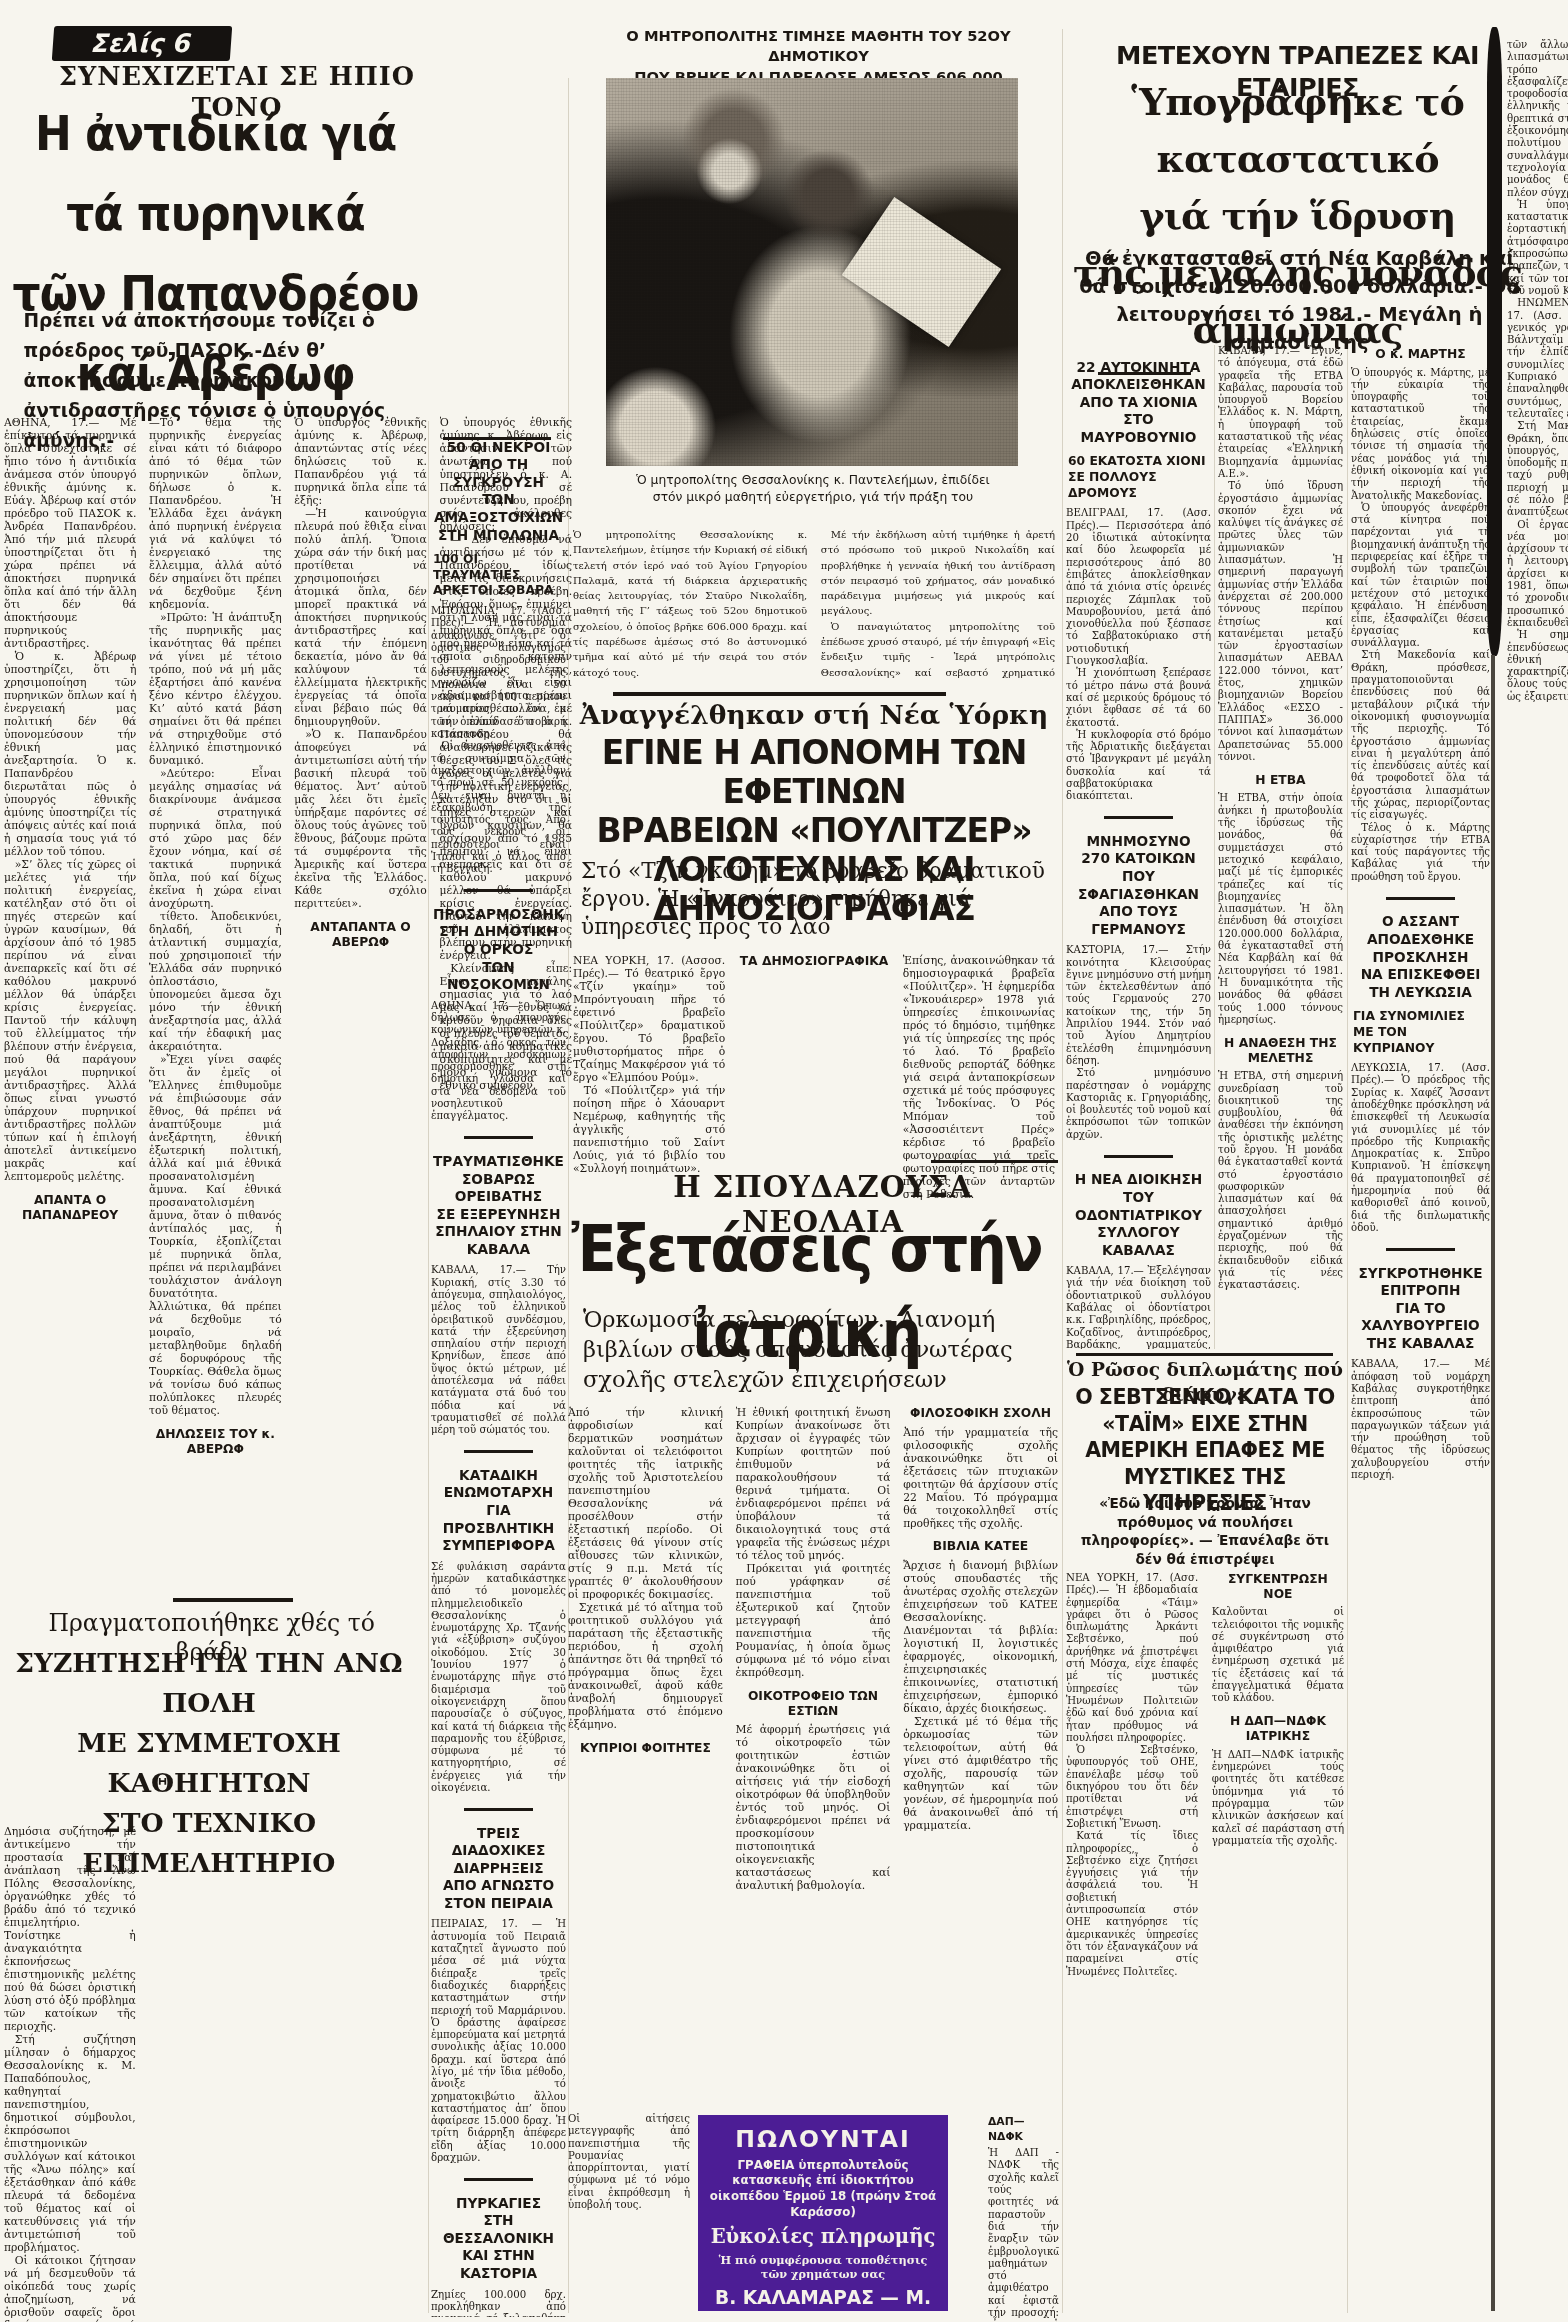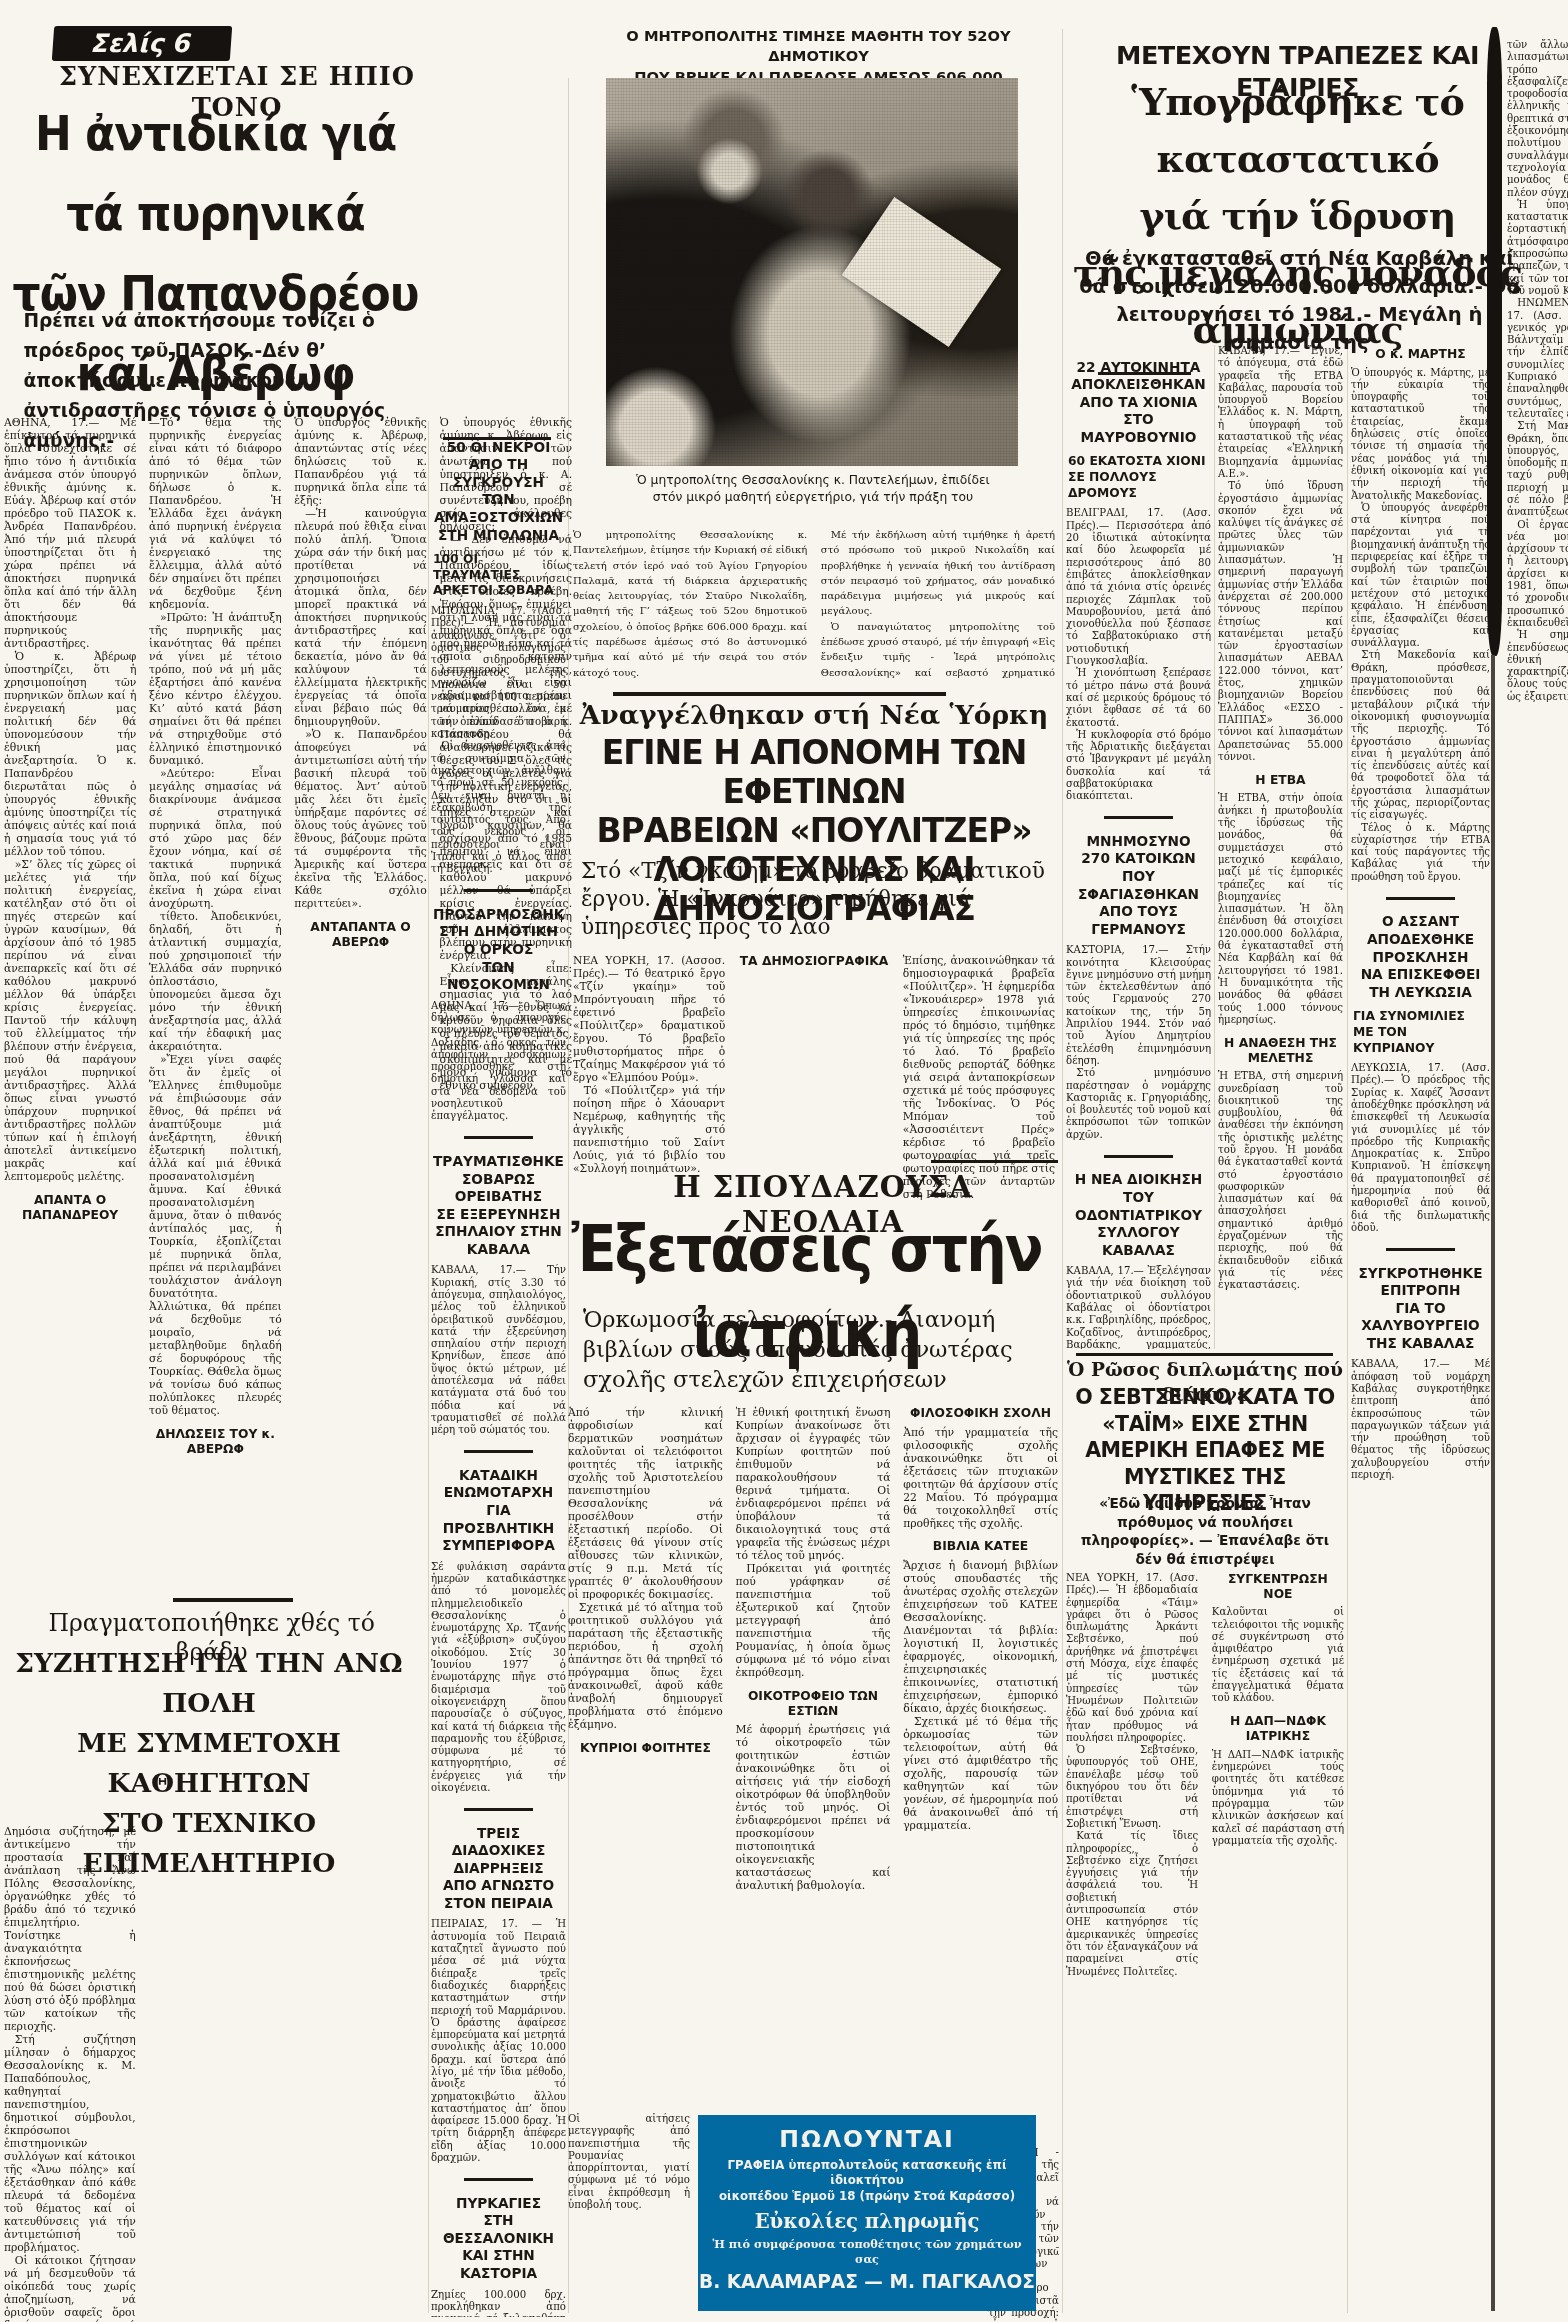--- a/index.html
+++ b/index.html
@@ -63,21 +63,21 @@
   #st-rule{left:931px;top:1160px;width:127px;height:2.9px;}
   #st-kicker{left:588px;top:1170px;width:470px;font:bold 29px/35px "DejaVu Serif",serif;text-align:center;letter-spacing:1px;}
   #st-headline{left:554px;top:1206px;width:505px;font:bold 57px/76px "DejaVu Sans",sans-serif;
                letter-spacing:-2px;text-align:center;transform:scaleY(1.12);transform-origin:top;}
   #st-deck{left:583px;top:1304px;width:470px;font:22.5px/30px "DejaVu Serif",serif;text-align:left;}
   #st-body{left:568px;top:1406px;width:490px;height:704px;}
   #st-left{left:568px;top:2113px;width:122px;height:200px;}
   #st-right{left:988px;top:2109px;width:71px;height:206px;}
   #st-right .sh{font-size:10.8px;margin:5.9px 0 2.9px;text-align:left;}
   
-  #ad{left:698px;top:2115px;width:338px;height:196px;background:#0369a1;color:#f4f1e8;
+  #ad{left:698px;top:2115px;width:250px;height:196px;background:#4c1d95;color:#f4f1e8;
       text-align:center;overflow:hidden;}
   #ad .t1{font:bold 23.5px/29px "DejaVu Sans",sans-serif;margin-top:9.8px;letter-spacing:2px;}
   #ad .t2{font:bold 11.8px/15.7px "DejaVu Sans",sans-serif;margin:3.9px 7.8px 0;}
   #ad .t3{font:bold 19.6px/25.5px "DejaVu Serif",serif;margin-top:3.9px;}
   #ad .t4{font:bold 11.3px/14.7px "DejaVu Serif",serif;margin:2.9px 5.9px 0;}
   #ad .t5{font:bold 18.6px/23.5px "DejaVu Sans",sans-serif;margin-top:3.9px;}
   
   #am-kicker{left:1066px;top:39px;width:463px;font:bold 25.5px/32px "DejaVu Sans",sans-serif;text-align:center;letter-spacing:-0.5px;}
   #am-headline{left:1064px;top:73px;width:467px;font:bold 38px/57px "DejaVu Serif",serif;text-align:center;white-space:pre-line;letter-spacing:-1px;}
   #am-deck{left:1070px;top:245px;width:459px;font:bold 19.6px/28px "DejaVu Sans",sans-serif;text-align:center;}

